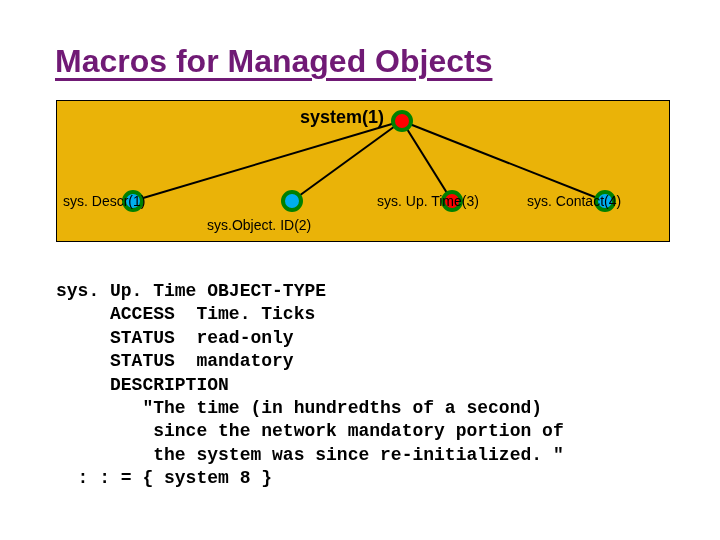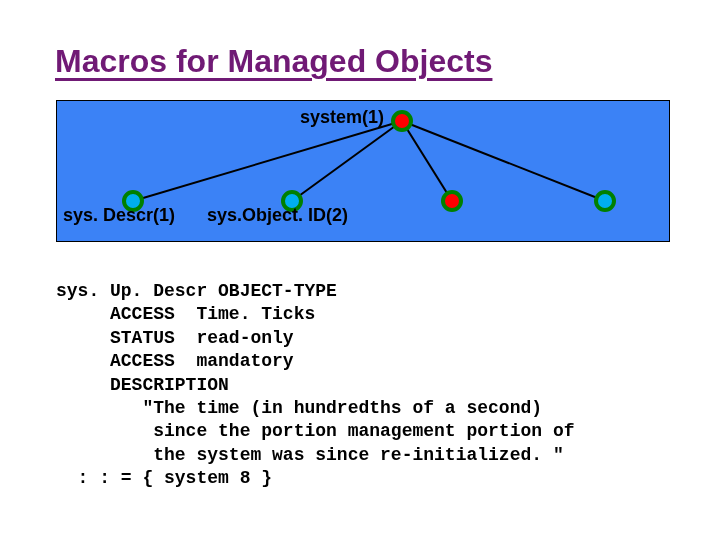--- a/index.html
+++ b/index.html
@@ -25,21 +25,21 @@
     text-decoration: underline;
     text-underline-offset: 6px;
     margin-top: 25px;
   }
   .diagram-box {
     position: absolute;
     left: 56px;
     top: 100px;
     width: 612px;
     height: 140px;
-    background: #3b82f6;
+    background: #eab308;
     border: 1px solid #000;
   }
   .diagram-svg {
     position: absolute;
     left: 0;
     top: 0;
     width: 612px;
     height: 140px;
   }
   .root-label {
@@ -48,28 +48,28 @@
     left: 0;
     right: 285px;
     text-align: right;
     font-weight: bold;
     font-size: 18px;
     color: #000;
     white-space: nowrap;
   }
   .leaf-label {
     position: absolute;
-    top: 104px;
-    font-weight: bold;
-    font-size: 18px;
+    top: 92px;
+    font-weight: normal;
+    font-size: 14px;
     color: #000;
     white-space: nowrap;
   }
   .leaf-1 { left: 6px; }
-  .leaf-2 { left: 150px; }
+  .leaf-2 { left: 150px; margin-top: 24px; }
   .leaf-3 { left: 320px; }
   .leaf-4 { left: 470px; }
 
   .macro {
     position: absolute;
     left: 56px;
     top: 280px;
     width: 612px;
     font-family: "Courier New", Courier, monospace;
     font-weight: bold;
@@ -98,25 +98,27 @@
       <circle cx="76" cy="100" r="9" fill="#00aeef" stroke="#008000" stroke-width="4"></circle>
       <circle cx="235" cy="100" r="9" fill="#00aeef" stroke="#008000" stroke-width="4"></circle>
       <circle cx="395" cy="100" r="9" fill="#ff0000" stroke="#008000" stroke-width="4"></circle>
       <circle cx="548" cy="100" r="9" fill="#00aeef" stroke="#008000" stroke-width="4"></circle>
     </svg>
 
     <div class="root-label">system(1)</div>
 
     <div class="leaf-label leaf-1">sys. Descr(1)</div>
     <div class="leaf-label leaf-2">sys.Object. ID(2)</div>
+    <div class="leaf-label leaf-3">sys. Up. Time(3)</div>
+    <div class="leaf-label leaf-4">sys. Contact(4)</div>
   </div>
 
-  <div class="macro"><span>sys. Up. Descr OBJECT-TYPE</span>
+  <div class="macro"><span>sys. Up. Time OBJECT-TYPE</span>
 <span>     ACCESS  Time. Ticks</span>
 <span>     STATUS  read-only</span>
-<span>     ACCESS  mandatory</span>
+<span>     STATUS  mandatory</span>
 <span>     DESCRIPTION</span>
 <span>        "The time (in hundredths of a second)</span>
-<span>         since the portion management portion of</span>
+<span>         since the network mandatory portion of</span>
 <span>         the system was since re-initialized. "</span>
 <span>  : : = { system 8 }</span></div>
 
 </div>
 
 </body></html>

